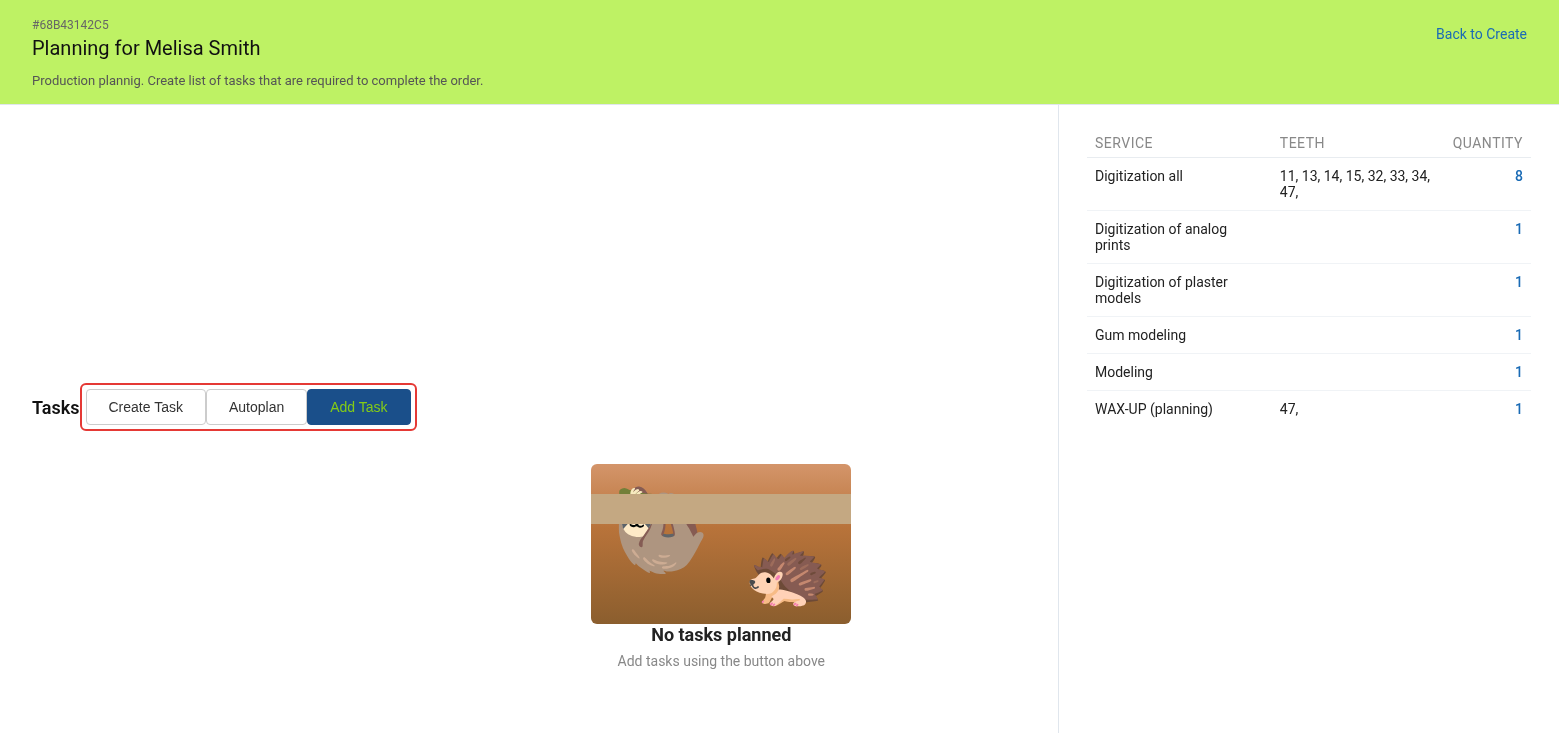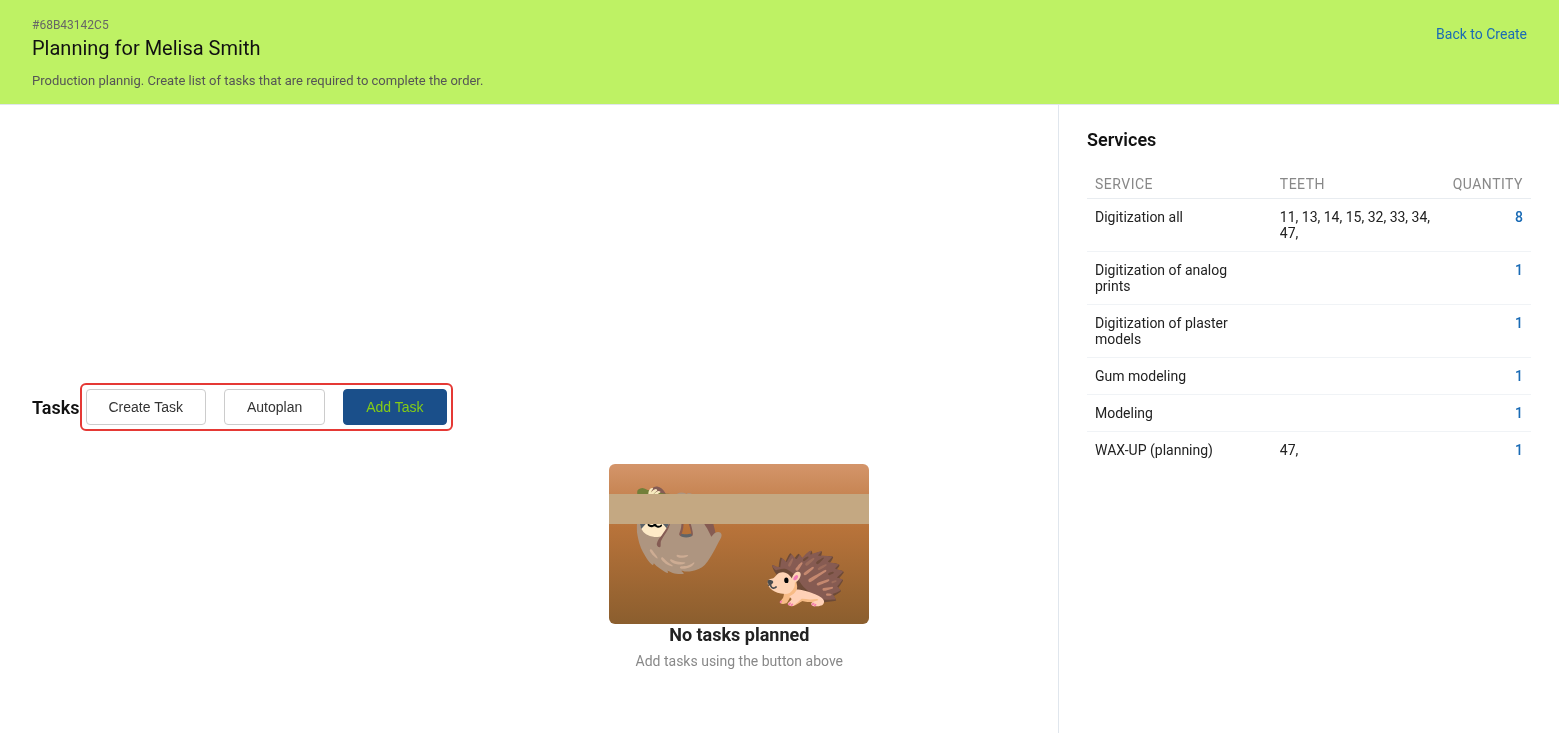--- a/index.html
+++ b/index.html
@@ -77,21 +77,21 @@
       font-size: 18px;
       font-weight: 600;
       color: #111;
     }
 
     .action-buttons-wrapper {
       border: 2px solid #e53935;
       border-radius: 6px;
       display: inline-flex;
       padding: 4px;
-      gap: 18px;
+      gap: 0;
     }
     .btn {
       padding: 9px 22px;
       border-radius: 4px;
       font-size: 14px;
       font-weight: 500;
       cursor: pointer;
       border: 1px solid #ccc;
       background: #fff;
       color: #333;
@@ -233,21 +233,20 @@
       <div class="empty-state">
         <div class="illustration">
           <div class="bg-shelf"></div>
         </div>
         <div class="empty-title">No tasks planned</div>
         <div class="empty-subtitle">Add tasks using the button above</div>
       </div>
     </div>
 
     <div class="right-panel">
-      <div class="services-title">Services</div>
 
       <table class="services-table">
         <thead>
           <tr>
             <th>SERVICE</th>
             <th>TEETH</th>
             <th>QUANTITY</th>
           </tr>
         </thead>
         <tbody id="services-tbody">

